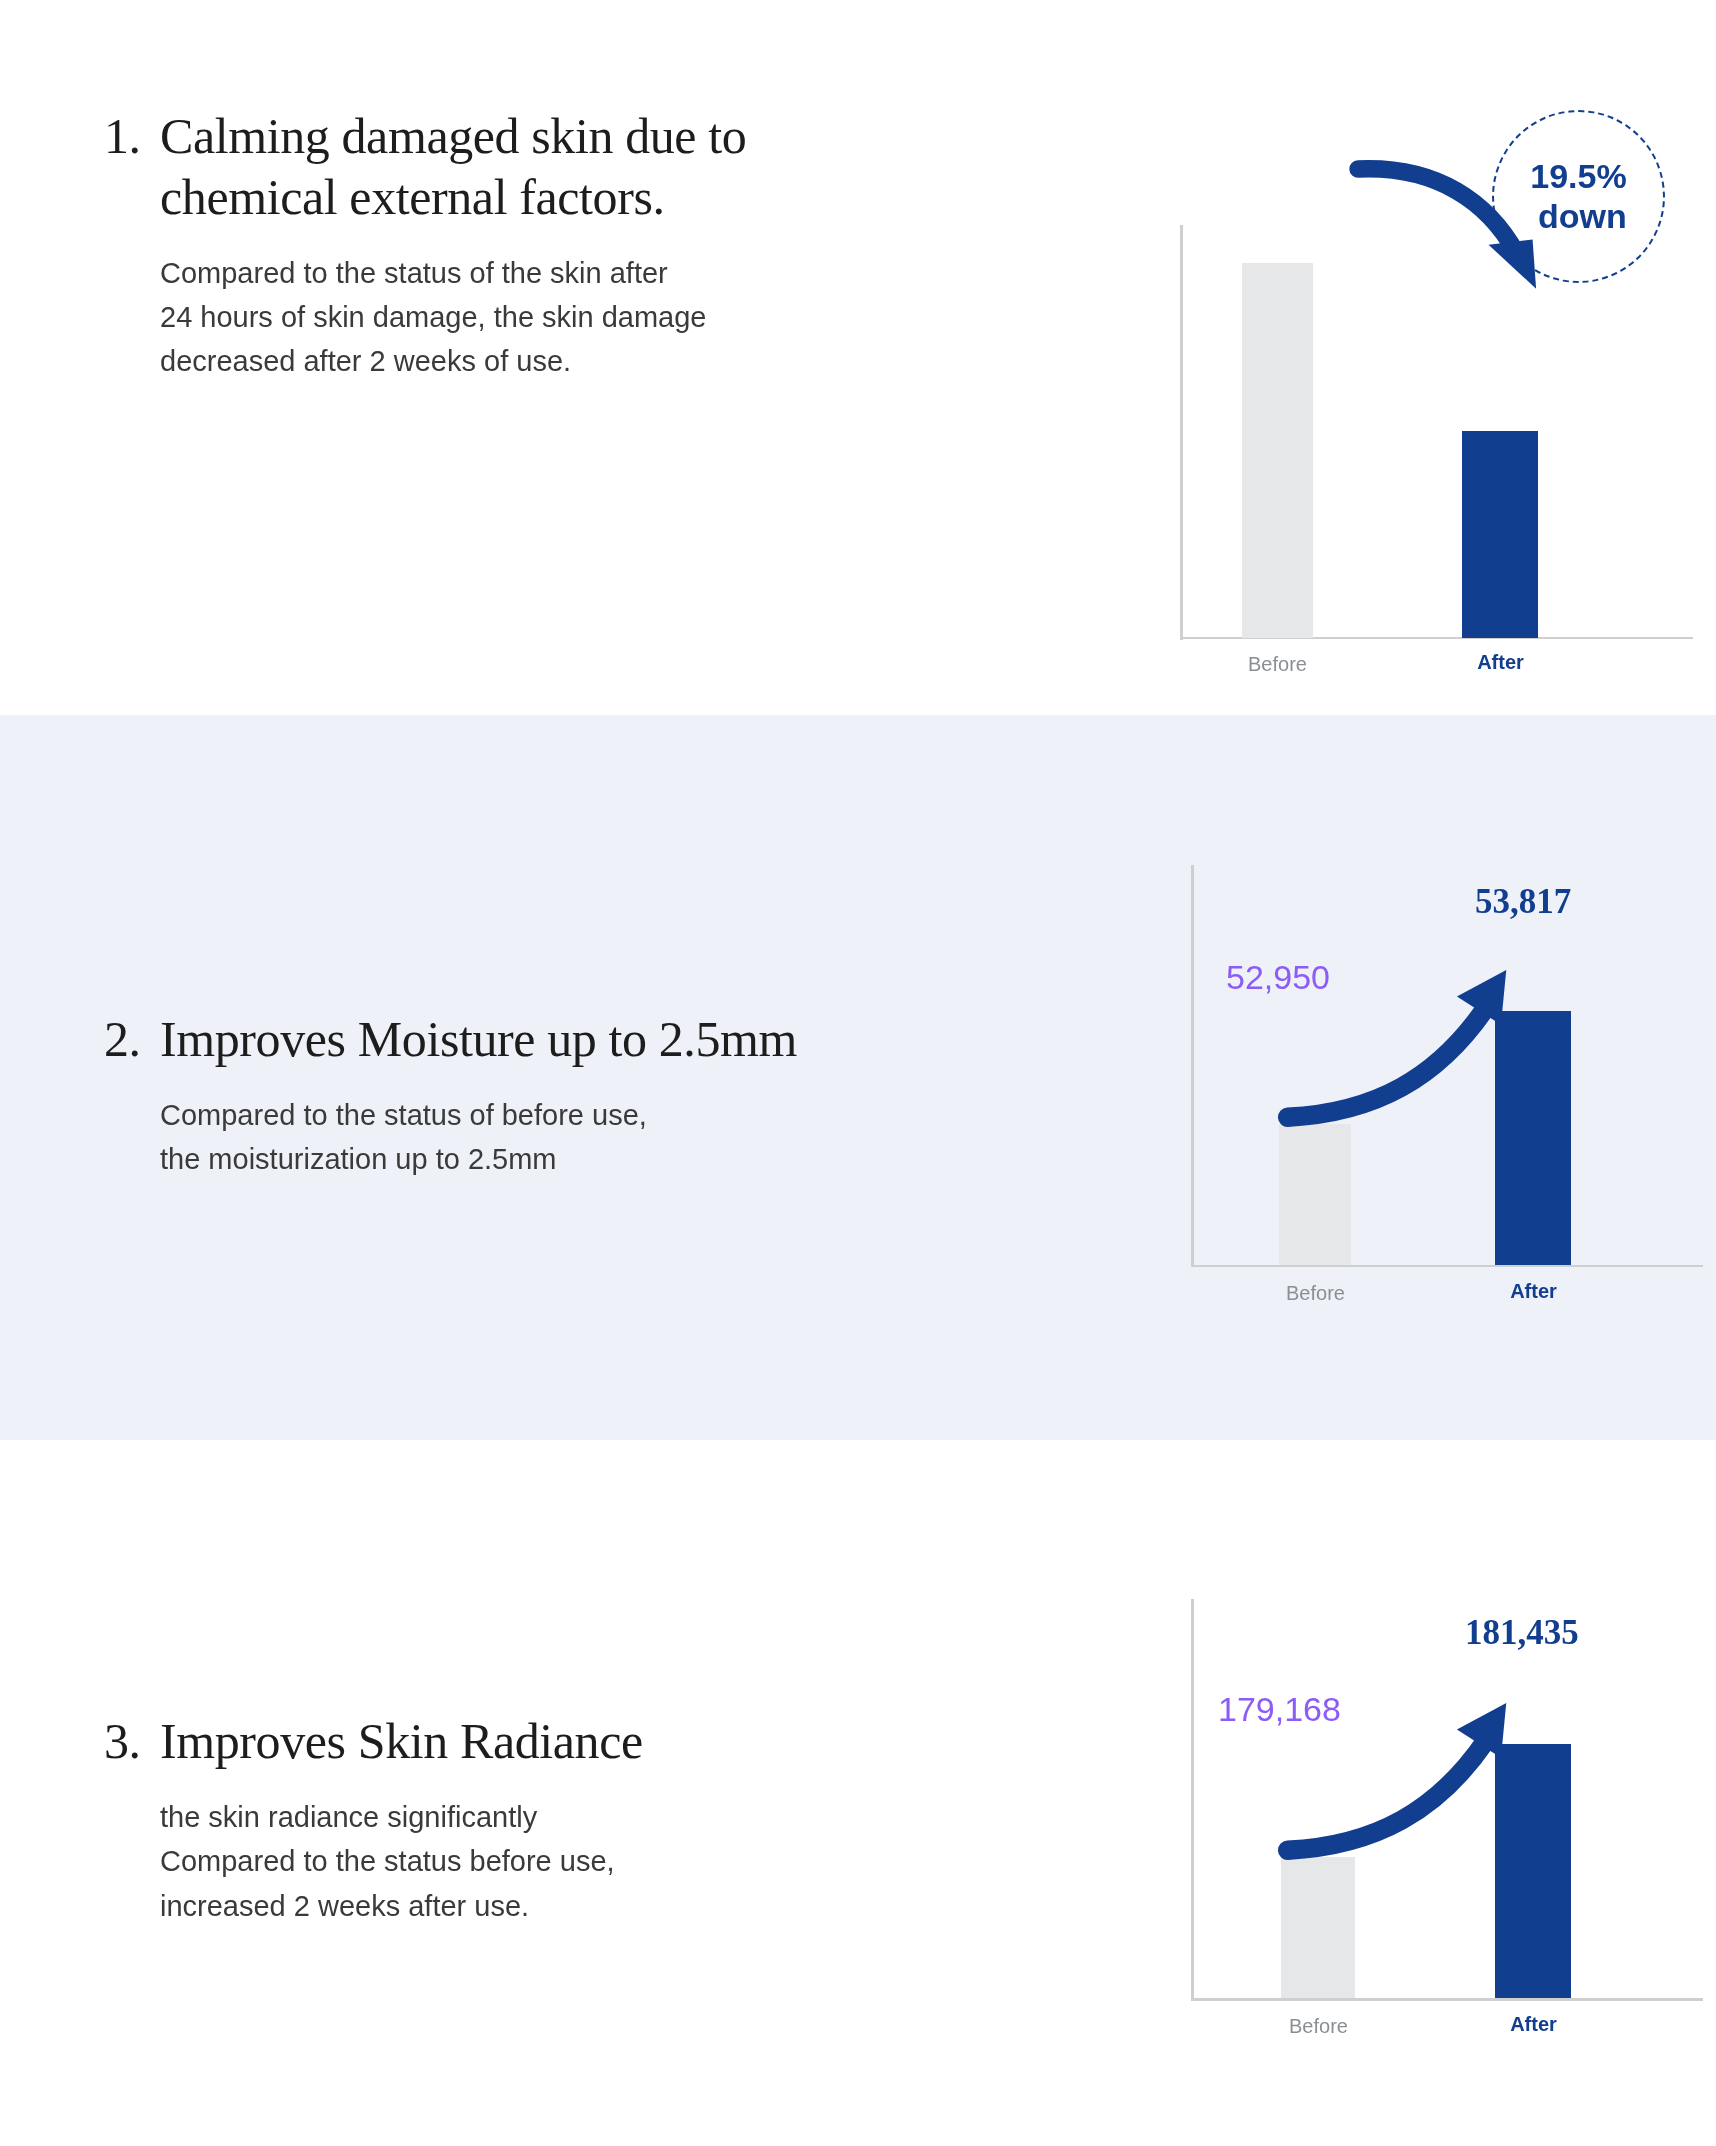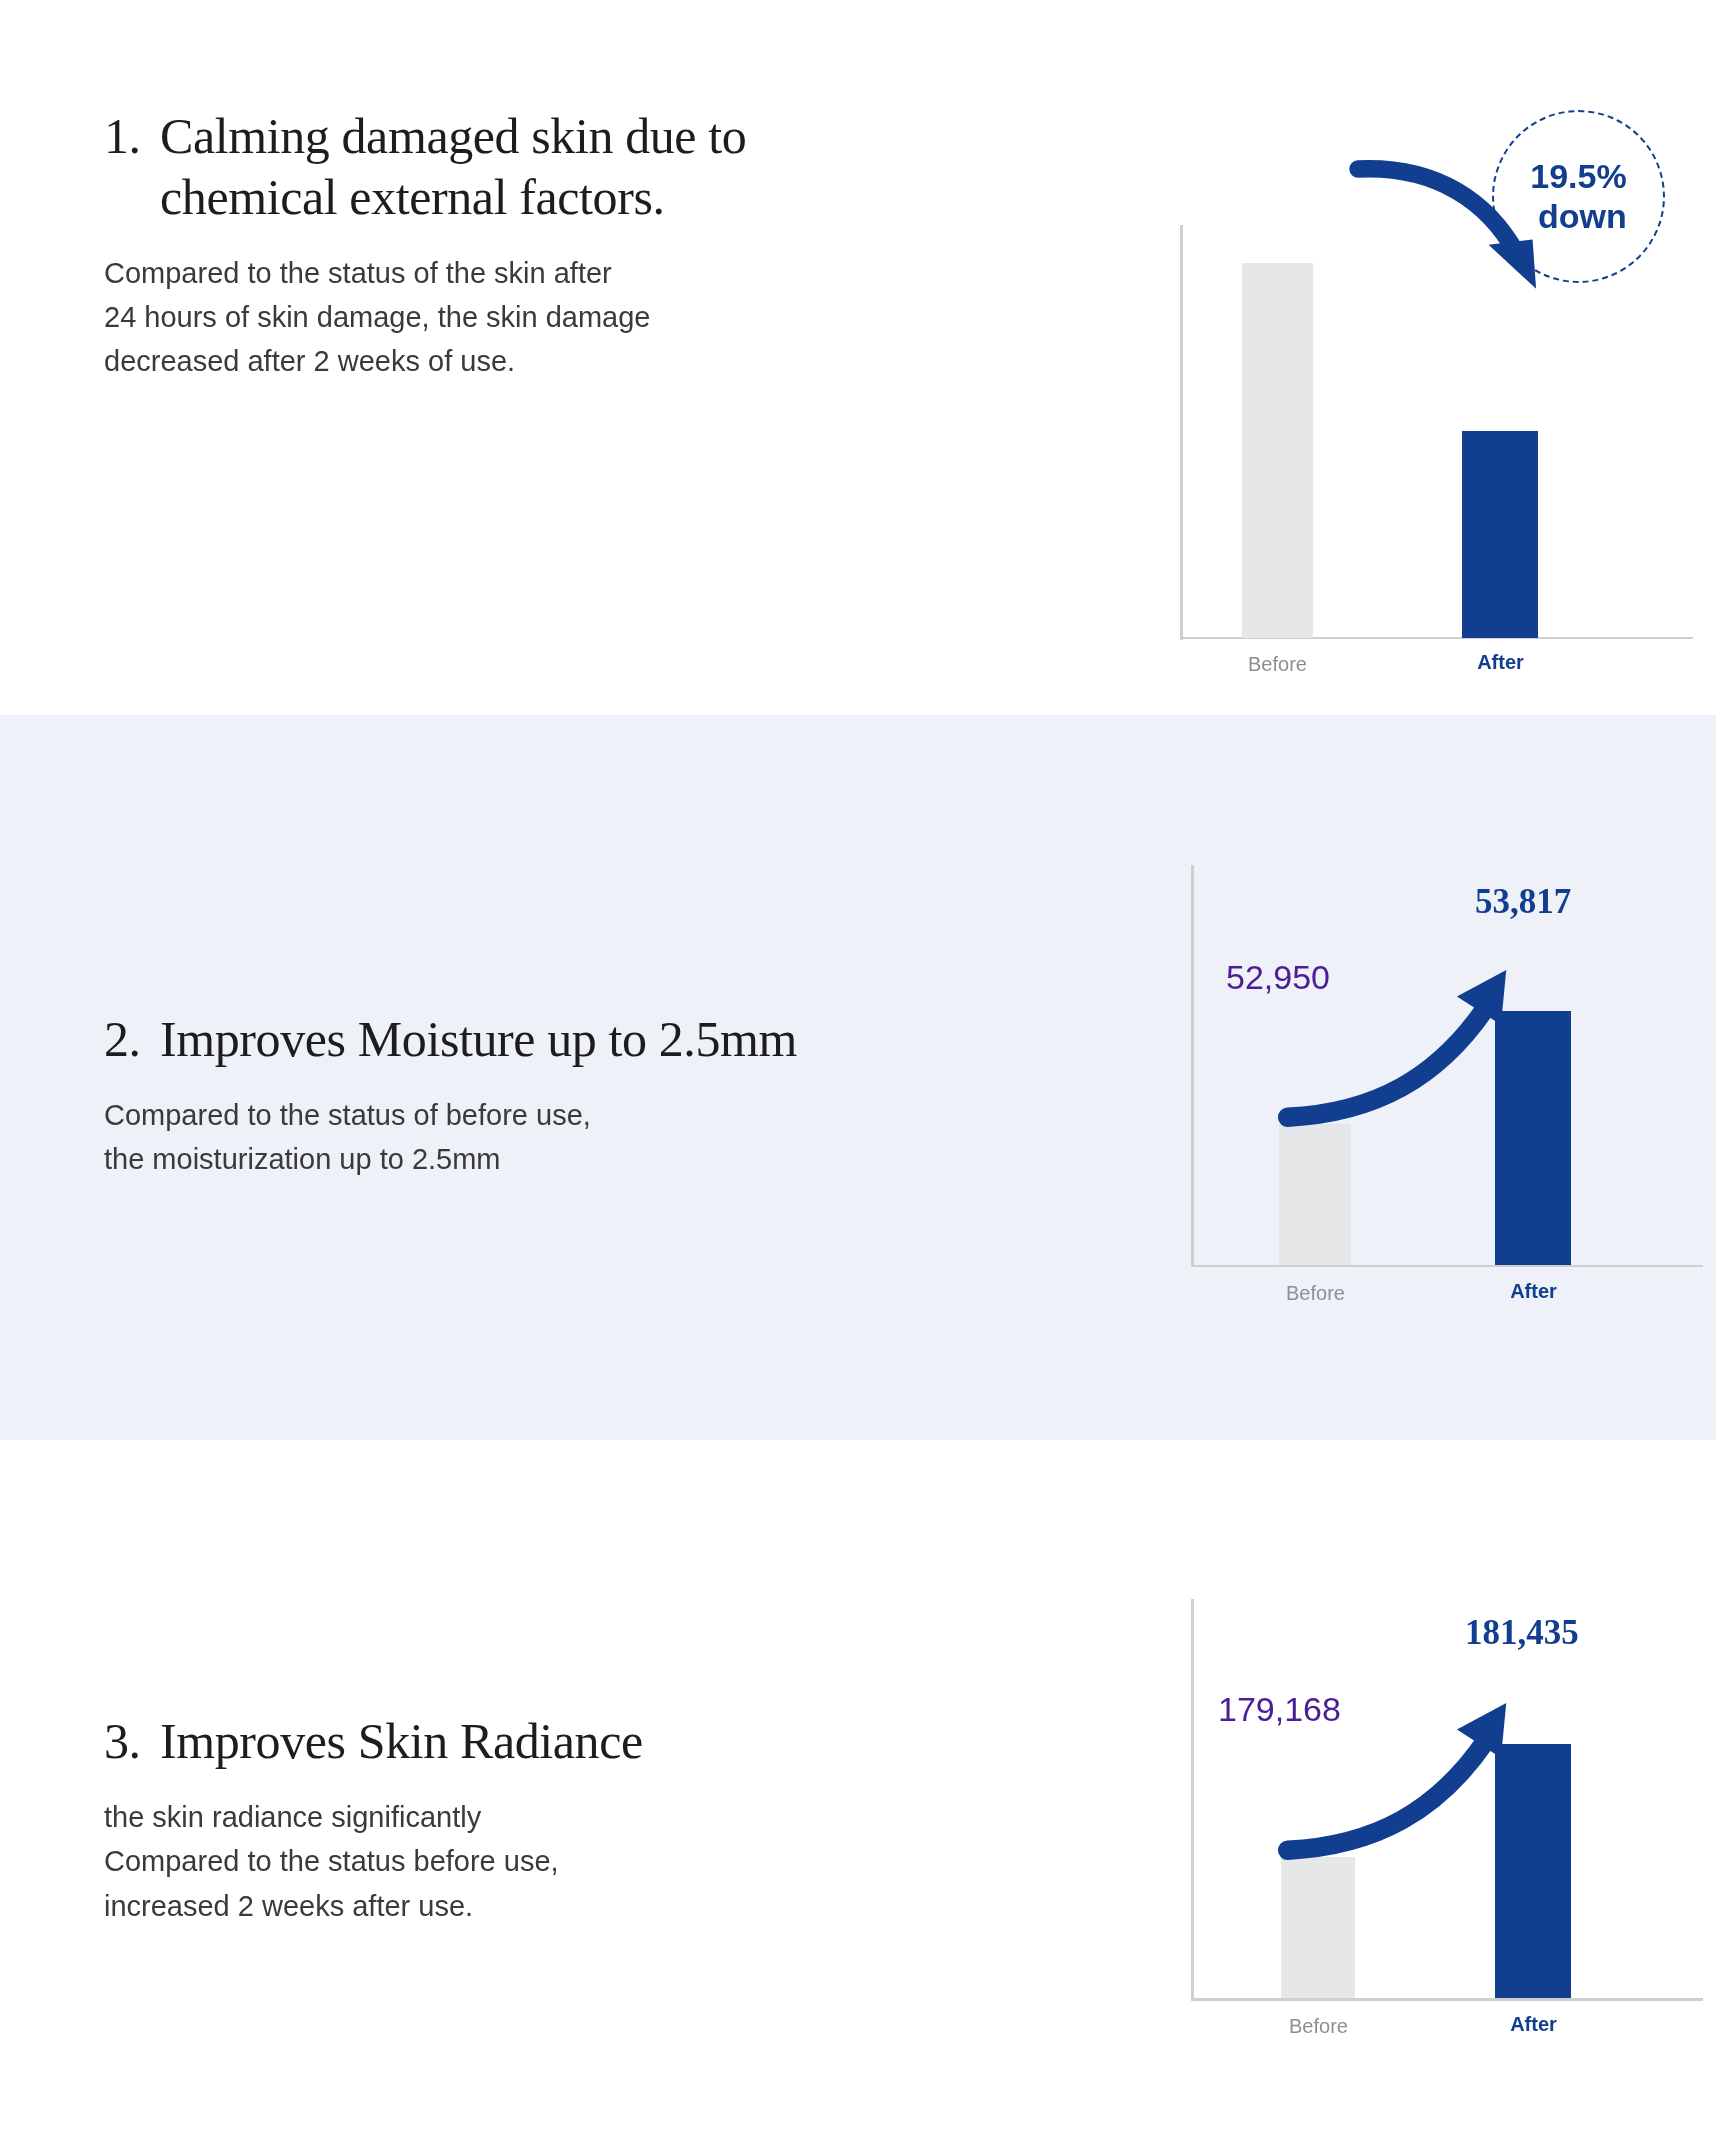--- a/index.html
+++ b/index.html
@@ -62,20 +62,21 @@
     min-width: 56px;
     flex: 0 0 auto;
   }
   .heading .htext {
     display: block;
   }
   .sub {
     font-size: 29px;
     line-height: 1.52;
     color: #3a3a3a;
+    margin-left: 56px;
     max-width: 794px;
     font-weight: 400;
   }
   .sub div { white-space: nowrap; }
 
   
   .chart {
     position: relative;
   }
   .axis-v {
@@ -100,21 +101,21 @@
     font-size: 20px;
     text-align: center;
   }
   .cat-before { color: #8b8f94; font-weight: 400; }
   .cat-after  { color: #123e8f; font-weight: 700; }
 
   .val-label {
     position: absolute;
     font-size: 34px;
     font-weight: 400;
-    color: #4c1d95;
+    color: #8b5cf6;
     white-space: nowrap;
   }
   .val-label.after-val {
     color: #123e8f;
     font-weight: 700;
     font-size: 35px;
     font-family: Liberation Serif, serif;
   }
 
   

